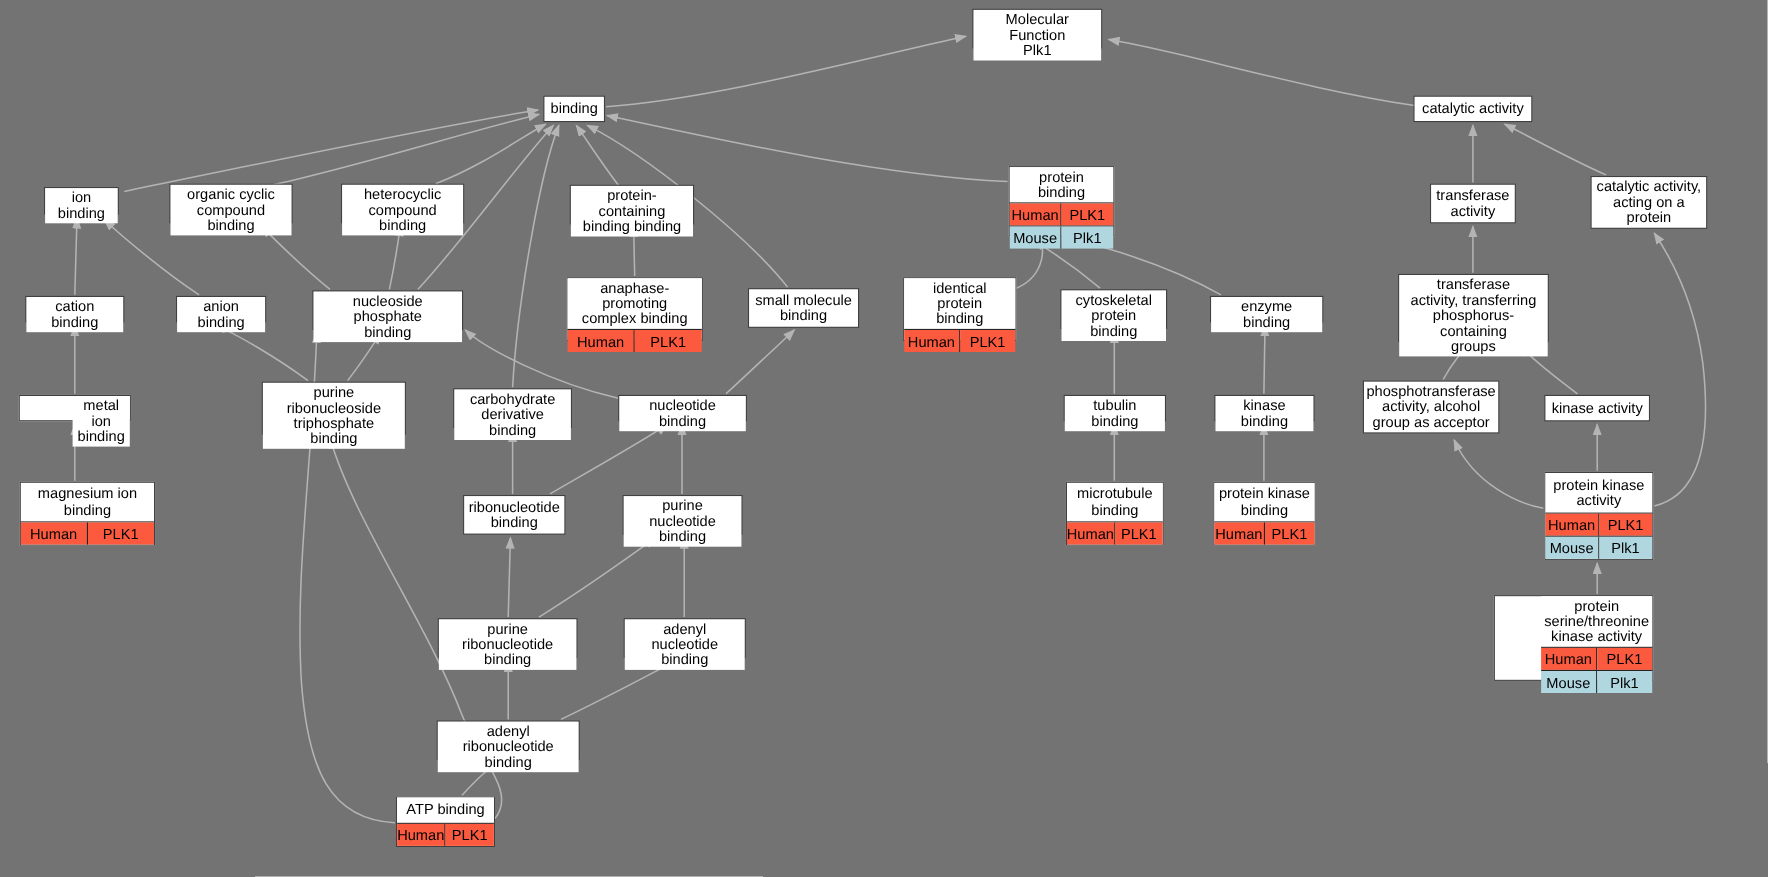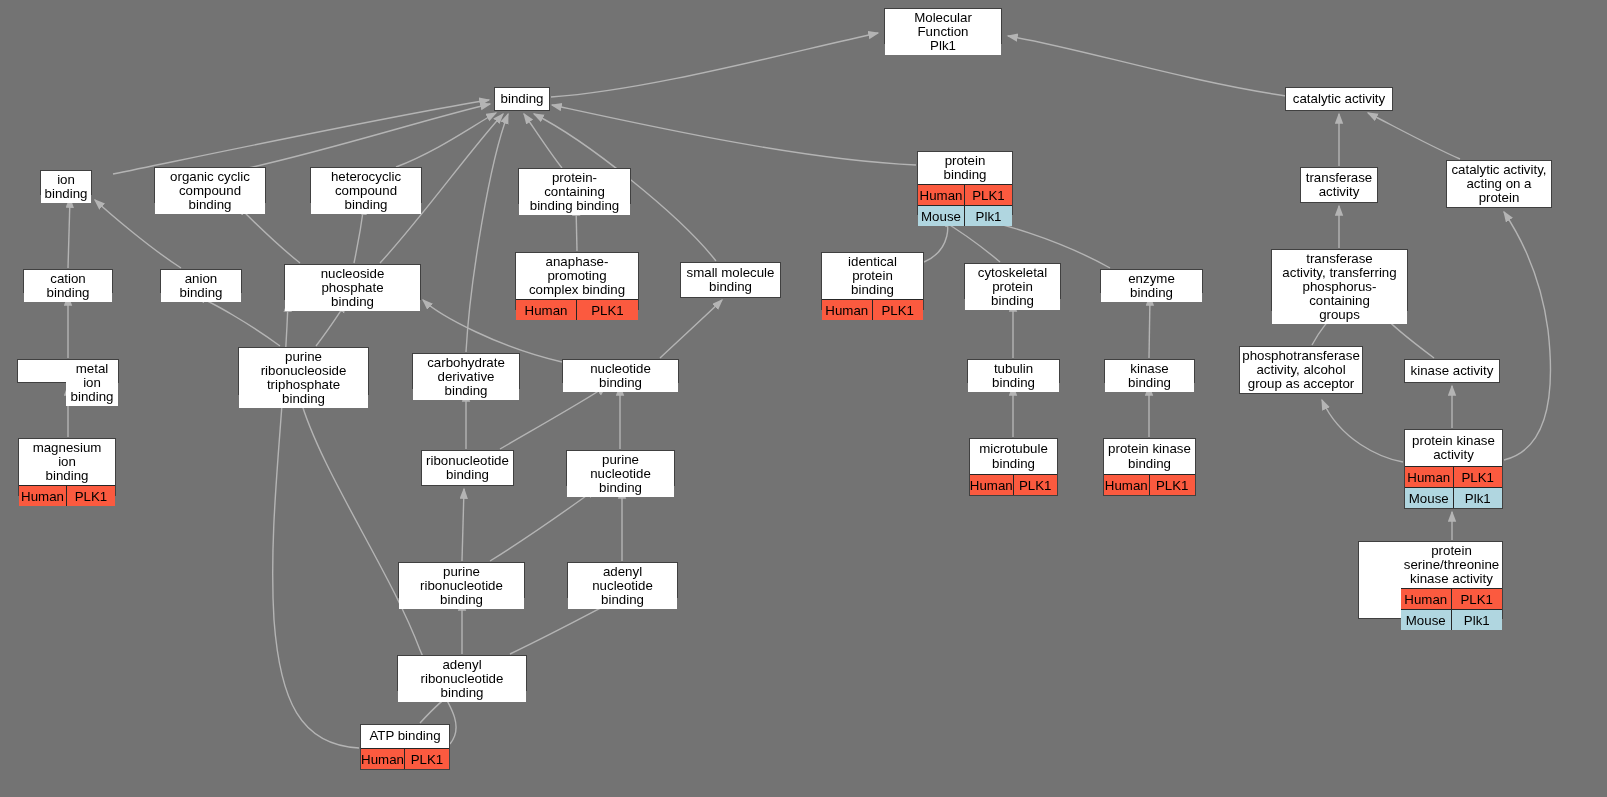--- a/index.html
+++ b/index.html
@@ -134,21 +134,21 @@
       <div class="node" style="left: 884px; top: 8px; width: 118px; height: 36px;">
         <div class="node-label">Molecular Function
 Plk1</div>
       </div>
       <div class="node" style="left: 494px; top: 87px; width: 56px; height: 24px;">
         <div class="node-label">binding</div>
       </div>
       <div class="node" style="left: 1285px; top: 87px; width: 108px; height: 24px;">
         <div class="node-label">catalytic activity</div>
       </div>
-      <div class="node" style="left: 40px; top: 170px; width: 52px; height: 25px;">
+      <div class="node" style="left: 40px; top: 170px; width: 68px; height: 25px;">
         <div class="node-label">ion binding</div>
       </div>
       <div class="node" style="left: 154px; top: 167px; width: 112px; height: 36px;">
         <div class="node-label">organic cyclic
 compound binding</div>
       </div>
       <div class="node" style="left: 310px; top: 167px; width: 112px; height: 36px;">
         <div class="node-label">heterocyclic
 compound binding</div>
       </div>
@@ -241,21 +241,21 @@
       </div>
       <div class="node" style="left: 1404px; top: 359px; width: 96px; height: 24px;">
         <div class="node-label">kinase activity</div>
       </div>
       <div class="node" style="left: 1271px; top: 249px; width: 137px; height: 62px;">
         <div class="node-label">transferase
 activity, transferring
 phosphorus-containing
 groups</div>
       </div>
-      <div class="node" style="left: 18px; top: 438px; width: 98px; height: 58px;">
+      <div class="node" style="left: 18px; top: 438px; width: 123px; height: 58px;">
         <div class="node-label">magnesium ion
 binding</div>
         <div class="ann-row human">
           <div class="ann-cell left">Human</div>
           <div class="ann-cell right">PLK1</div>
         </div>
       </div>
       <div class="node" style="left: 421px; top: 450px; width: 93px; height: 36px;">
         <div class="node-label">ribonucleotide
 binding</div>

